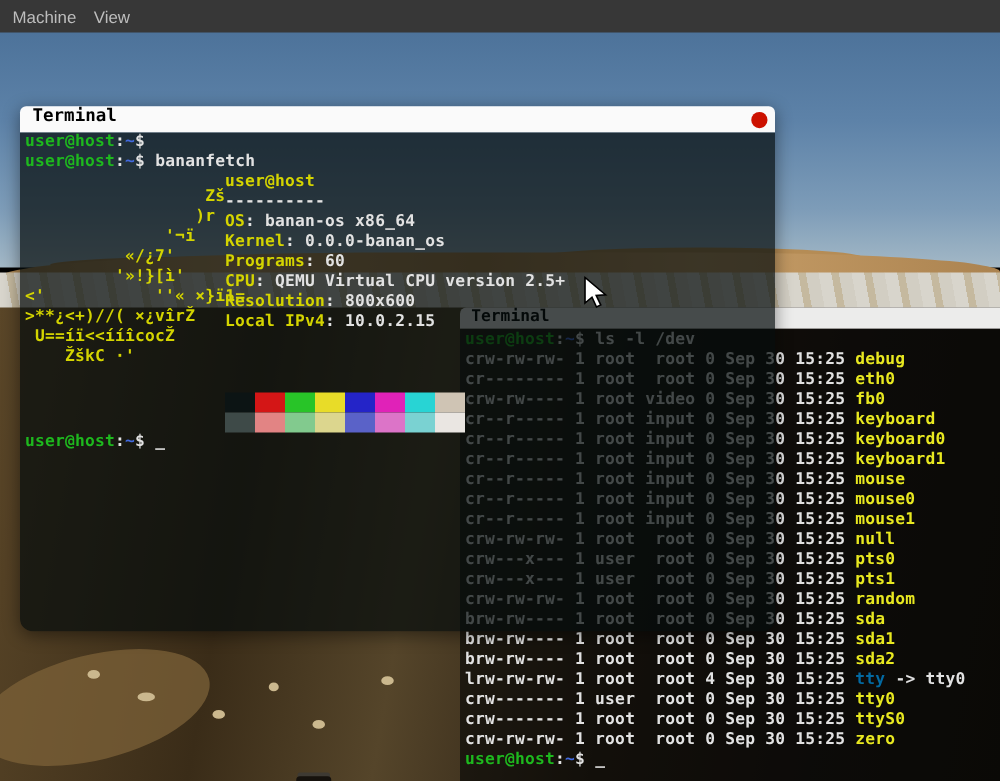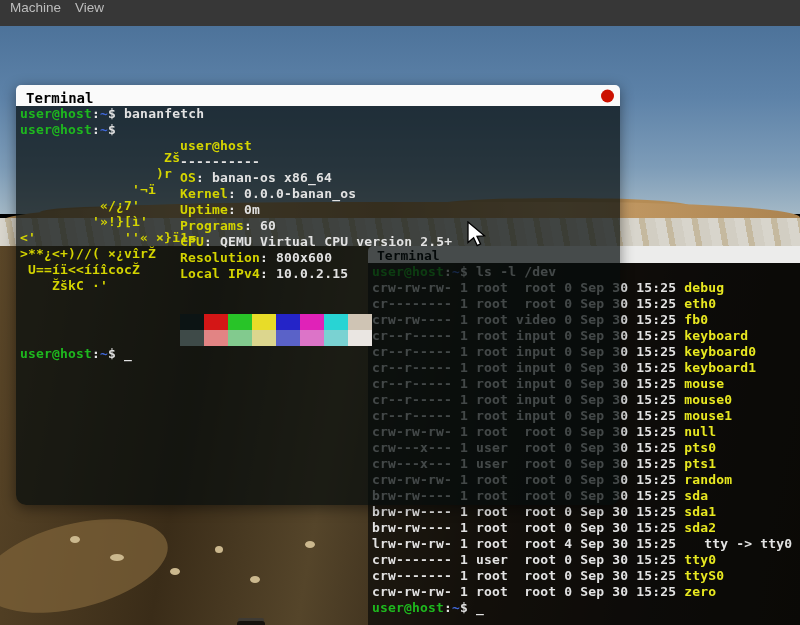--- a/index.html
+++ b/index.html
@@ -20,28 +20,28 @@
   .rocks { position:absolute; left:0; top:246px; width:800px; height:379px;
          background:linear-gradient(100deg,#5a4628,#3a2c18 25%,#55452a 42%,#2c2114 62%,#1c1510 82%,#171209 100%); }
   .blob { position:absolute; border-radius:50%; }
   .sand-a { left:-20px; top:278px; width:190px; height:84px; background:#7c6238; opacity:.75; transform:rotate(-14deg); }
   .pebble { position:absolute; background:#cbb88e; border-radius:50%; width:10px; height:7px; }
   .truck { position:absolute; left:237px; top:375px; width:28px; height:15px; background:#16120d;
            border-radius:3px; box-shadow:0 -4px 0 -1px #3e3a33; }
 
   
   .menu-bar { position:absolute; left:0; top:0; width:800px; height:26px; background:#373737;
-              z-index:40; display:flex; align-items:flex-start; padding-left:10px;
+              z-index:40; display:flex; align-items:center; padding-left:10px;
               font-family:"Liberation Sans", sans-serif; font-size:13.5px; color:#bdbdbd; }
   .menu-item { margin-right:14px; cursor:default; }
 
   
   .window { position:absolute; }
   .titlebar { background:#fafafa; color:#000; font-weight:bold; font-size:14px;
-              display:flex; align-items:flex-end; padding-left:10px; position:relative; }
+              display:flex; align-items:flex-start; padding-left:10px; position:relative; }
   .t1 { left:16px; top:85px; width:604px; height:420px; z-index:20;
         border-radius:5px 5px 10px 10px; box-shadow:0 3px 14px rgba(0,0,0,.45); }
   .t1 .titlebar { height:21px; border-radius:5px 5px 0 0; }
   .t1 .content { position:relative; height:399px; background:rgba(6,12,12,.72); border-radius:0 0 10px 10px; overflow:hidden; }
   .t2 { left:368px; top:246px; width:452px; height:379px; z-index:10; border-radius:5px 0 0 0; }
   .t2 .titlebar { height:17px; background:rgba(248,248,248,.95); font-size:13px; padding-left:9px; border-radius:5px 0 0 0; }
   .t2 .content { position:relative; height:362px; background:rgba(3,5,5,.62); padding-top:1px; overflow:hidden; }
 
   .close-btn { position:absolute; right:6px; top:50%; transform:translateY(-50%);
                width:13px; height:13px; border-radius:50%; background:#cc1100; }
@@ -56,21 +56,21 @@
   .palette { position:absolute; top:208px; left:164px; }
   .palette-row { display:flex; height:16px; }
   .swatch { width:24px; height:16px; }
   .prompt3 { position:absolute; top:240px; left:0; }
 
   .g { color:#1eb81e; } 
   .b { color:#4169dd; } 
   .w { color:#e2e2e2; }
   .y { color:#d4d400; }
   .by { color:#e8e820; }
-  .cy { color:#e5e5e5;margin-left:20px; }
+  .cy { color:#0369a1; }
 
   
   .mouse-cursor { position:absolute; left:467px; top:221px; z-index:100; }
 </style>
 </head>
 <body>
 
 <div class="wallpaper">
   <div class="sky"></div>
   <div class="dune2 blob"></div>
@@ -126,38 +126,37 @@
     <div class="t-line"><span class="g">user@host</span><span class="w">:</span><span class="b">~</span><span class="w">$ </span><span class="w">_</span></div>
   </div>
 </div>
 
 <div class="window t1">
   <div class="titlebar">
     <span>Terminal</span>
     <span class="close-btn"></span>
   </div>
   <div class="content">
+    <div class="t-line"><span class="g">user@host</span><span class="w">:</span><span class="b">~</span><span class="w">$ </span></div>
     <div class="t-line"><span class="g">user@host</span><span class="w">:</span><span class="b">~</span><span class="w">$ </span><span class="w">bananfetch</span></div>
-    <div class="t-line"><span class="g">user@host</span><span class="w">:</span><span class="b">~</span><span class="w">$ </span></div>
 
     <pre class="art">                  Zš
                  )r
               '¬ï
           «/¿7'
          '»!}[ì'
 &lt;'           ''« ×}ï1=
 &gt;**¿&lt;+)//( ×¿vîrŽ
  U==íï&lt;&lt;ííîcocŽ
     ŽškC ·'</pre>
     <div class="fetch-info" id="fetch-info">
         <div class="t-line"><span class="y">user@host</span></div>
         <div class="t-line"><span class="w">----------</span></div>
         <div class="t-line"><span class="y">OS</span><span class="w">: banan-os x86_64</span></div>
         <div class="t-line"><span class="y">Kernel</span><span class="w">: 0.0.0-banan_os</span></div>
-        <div class="t-line"><span class="y">Uptime</span><span class="w">: 0m</span></div>
         <div class="t-line"><span class="y">Programs</span><span class="w">: 60</span></div>
         <div class="t-line"><span class="y">CPU</span><span class="w">: QEMU Virtual CPU version 2.5+</span></div>
         <div class="t-line"><span class="y">Resolution</span><span class="w">: 800x600</span></div>
         <div class="t-line"><span class="y">Local IPv4</span><span class="w">: 10.0.2.15</span></div>
       </div>
     <div class="palette" id="palette">
         <div class="palette-row">
           <div class="swatch" style="background: rgb(12, 20, 20);"></div>
           <div class="swatch" style="background: rgb(212, 22, 22);"></div>
           <div class="swatch" style="background: rgb(40, 196, 40);"></div>

